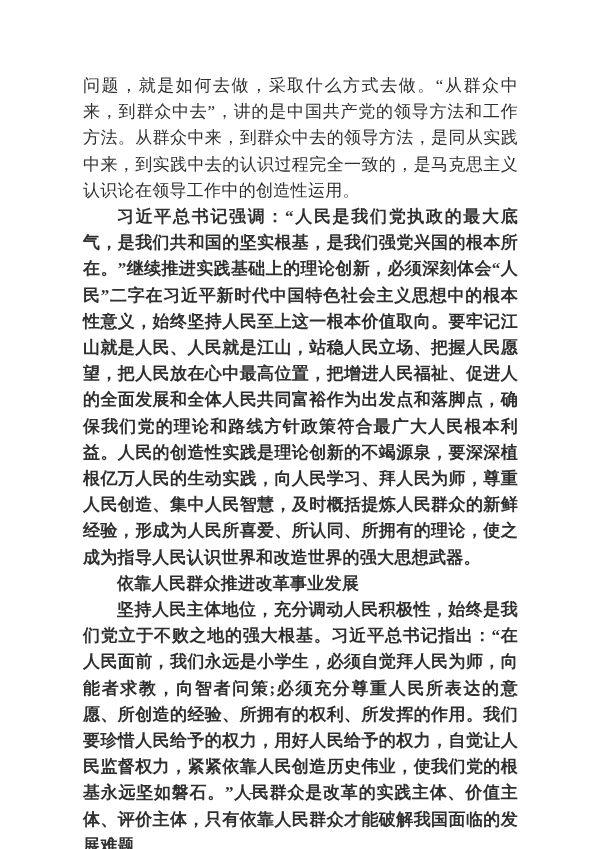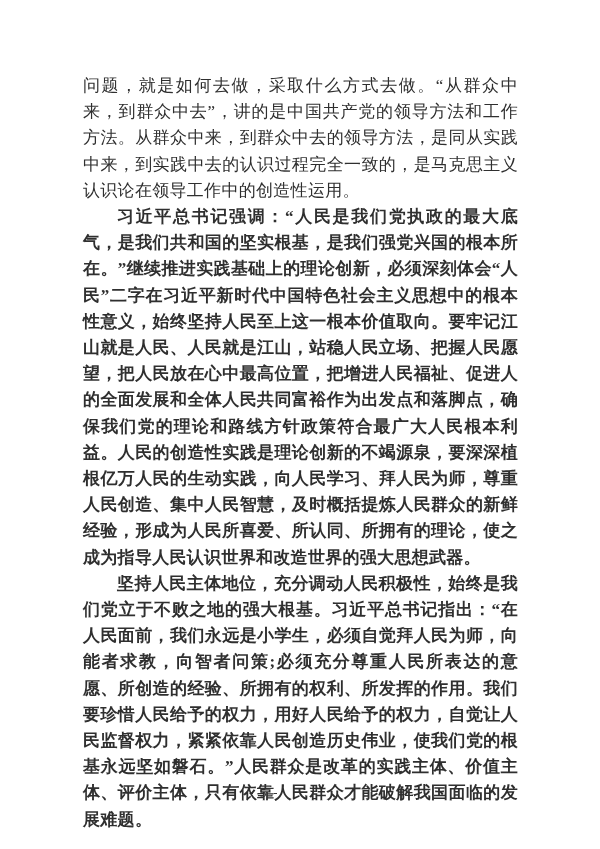--- a/index.html
+++ b/index.html
@@ -50,17 +50,18 @@
     letter-spacing: 1.5px;
   }
 </style>
 </head>
 <body>
 
 <div class="page">
   <div class="content">
     <p>问题，就是如何去做，采取什么方式去做。“从群众中来，到群众中去”，讲的是中国共产党的领导方法和工作方法。从群众中来，到群众中去的领导方法，是同从实践中来，到实践中去的认识过程完全一致的，是马克思主义认识论在领导工作中的创造性运用。</p>
     <p class="para-indent">习近平总书记强调：“人民是我们党执政的最大底气，是我们共和国的坚实根基，是我们强党兴国的根本所在。”继续推进实践基础上的理论创新，必须深刻体会“人民”二字在习近平新时代中国特色社会主义思想中的根本性意义，始终坚持人民至上这一根本价值取向。要牢记江山就是人民、人民就是江山，站稳人民立场、把握人民愿望，把人民放在心中最高位置，把增进人民福祉、促进人的全面发展和全体人民共同富裕作为出发点和落脚点，确保我们党的理论和路线方针政策符合最广大人民根本利益。人民的创造性实践是理论创新的不竭源泉，要深深植根亿万人民的生动实践，向人民学习、拜人民为师，尊重人民创造、集中人民智慧，及时概括提炼人民群众的新鲜经验，形成为人民所喜爱、所认同、所拥有的理论，使之成为指导人民认识世界和改造世界的强大思想武器。</p>
+    <p class="section-heading">依靠人民群众推进改革事业发展</p>
     <p class="para-indent">坚持人民主体地位，充分调动人民积极性，始终是我们党立于不败之地的强大根基。习近平总书记指出：“在人民面前，我们永远是小学生，必须自觉拜人民为师，向能者求教，向智者问策;必须充分尊重人民所表达的意愿、所创造的经验、所拥有的权利、所发挥的作用。我们要珍惜人民给予的权力，用好人民给予的权力，自觉让人民监督权力，紧紧依靠人民创造历史伟业，使我们党的根基永远坚如磐石。”人民群众是改革的实践主体、价值主体、评价主体，只有依靠人民群众才能破解我国面临的发展难题。</p>
 
   </div>
   <div class="footer">- 5 -</div>
 </div>
 
 </body></html>

